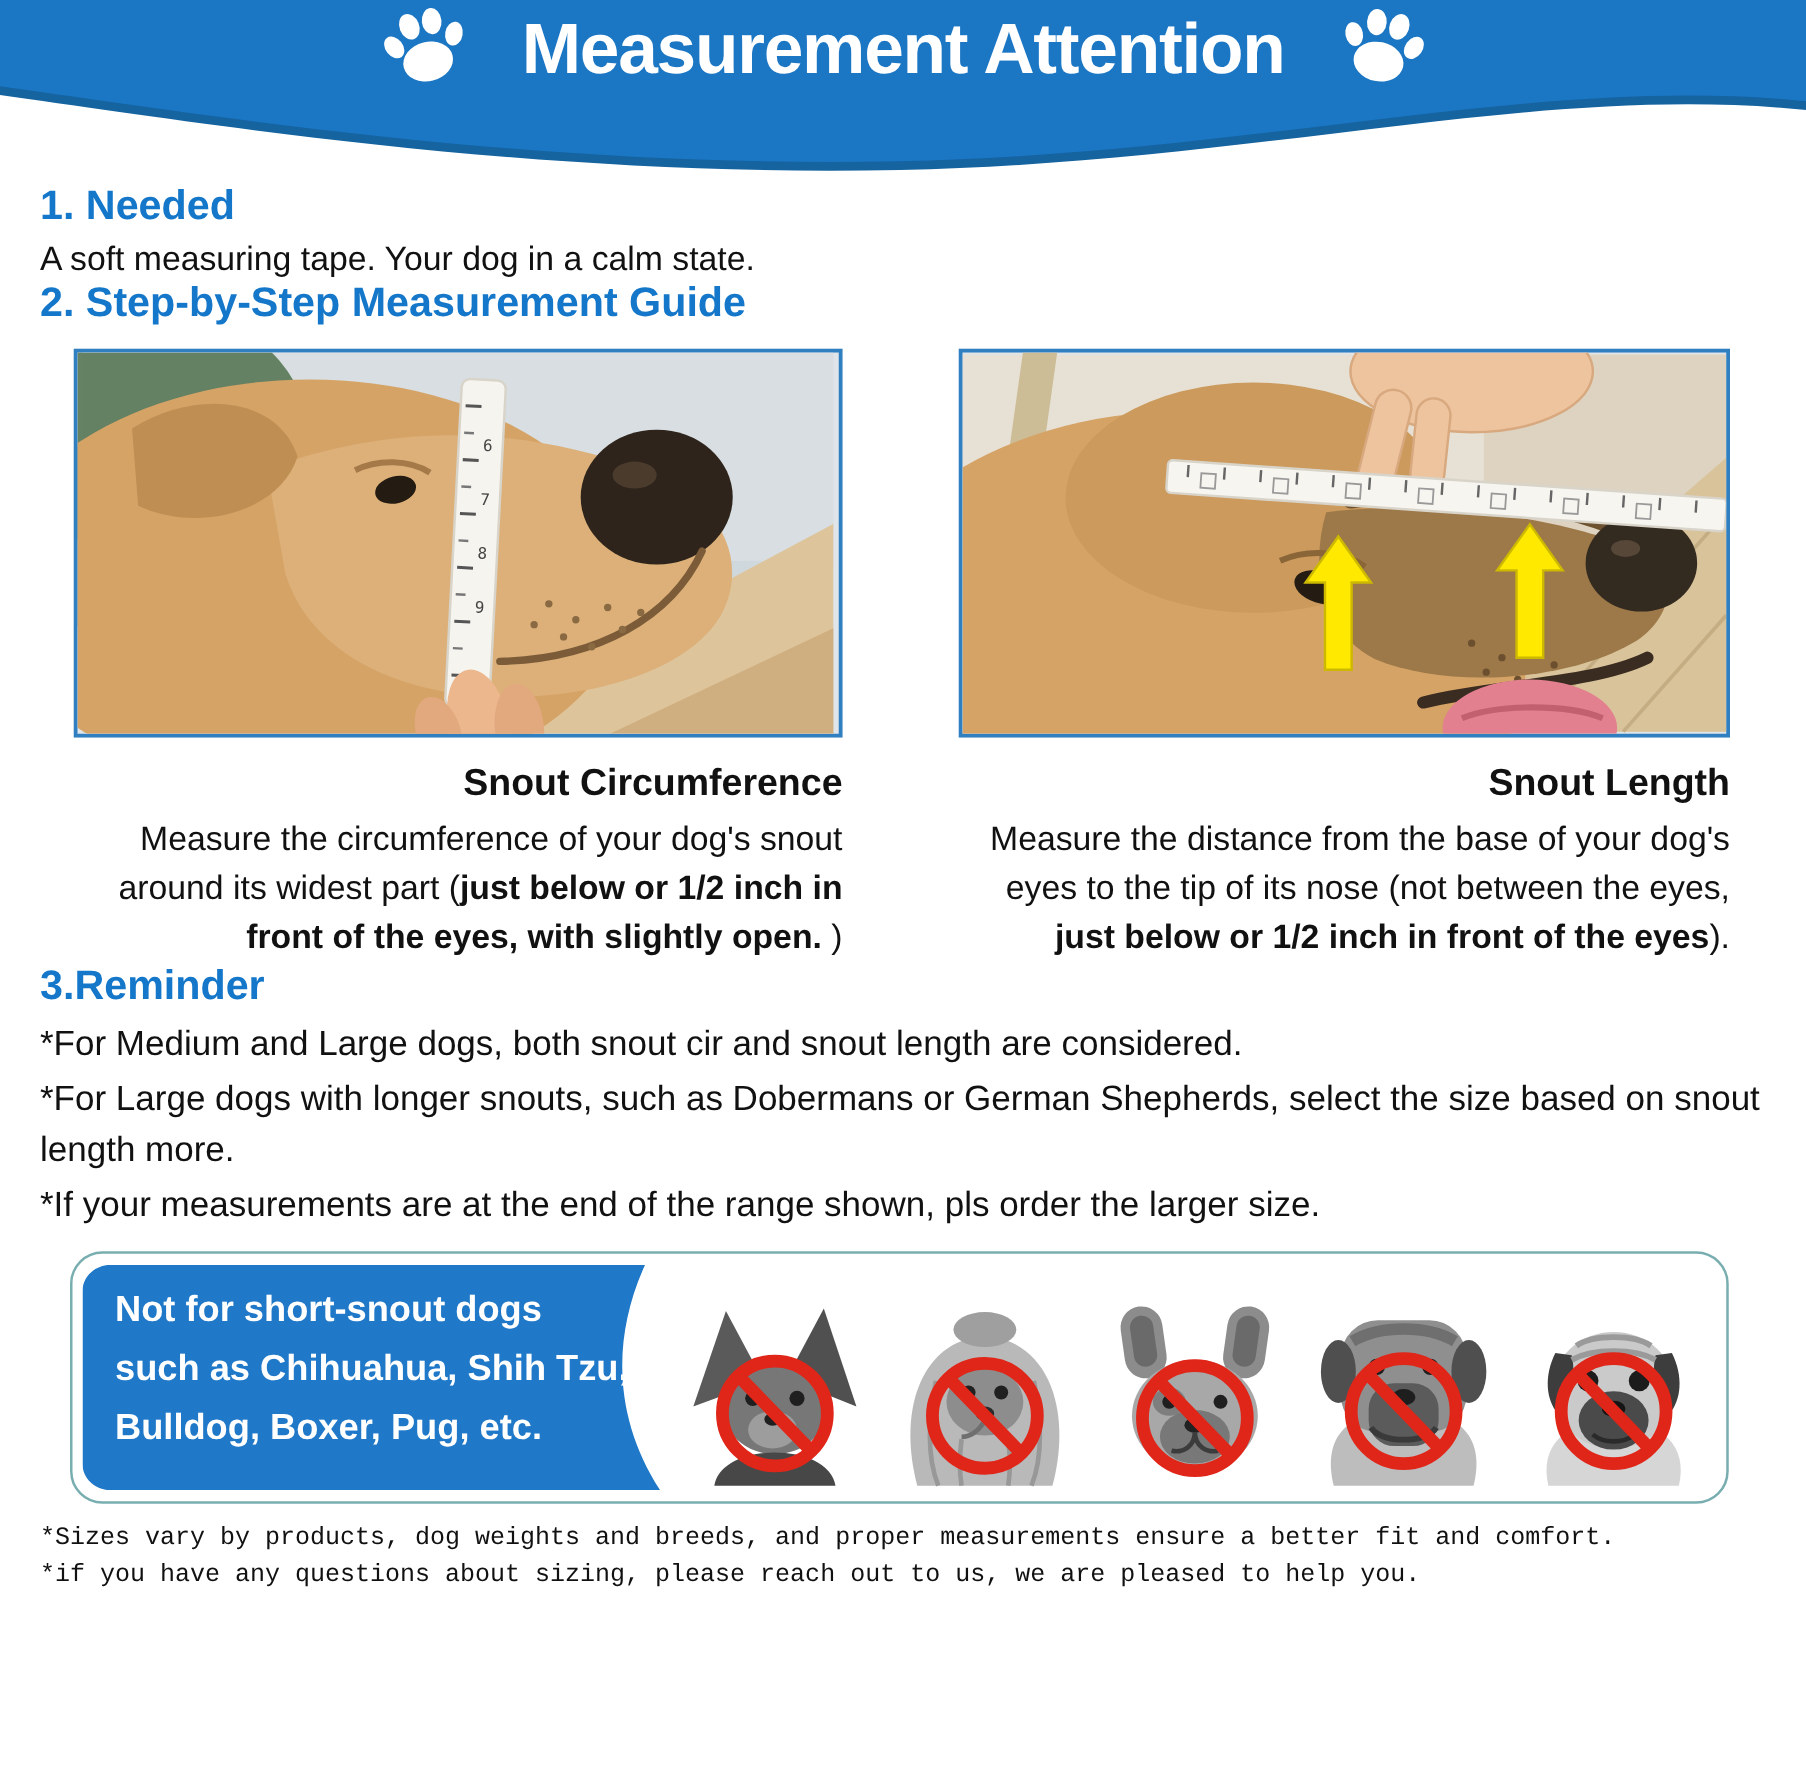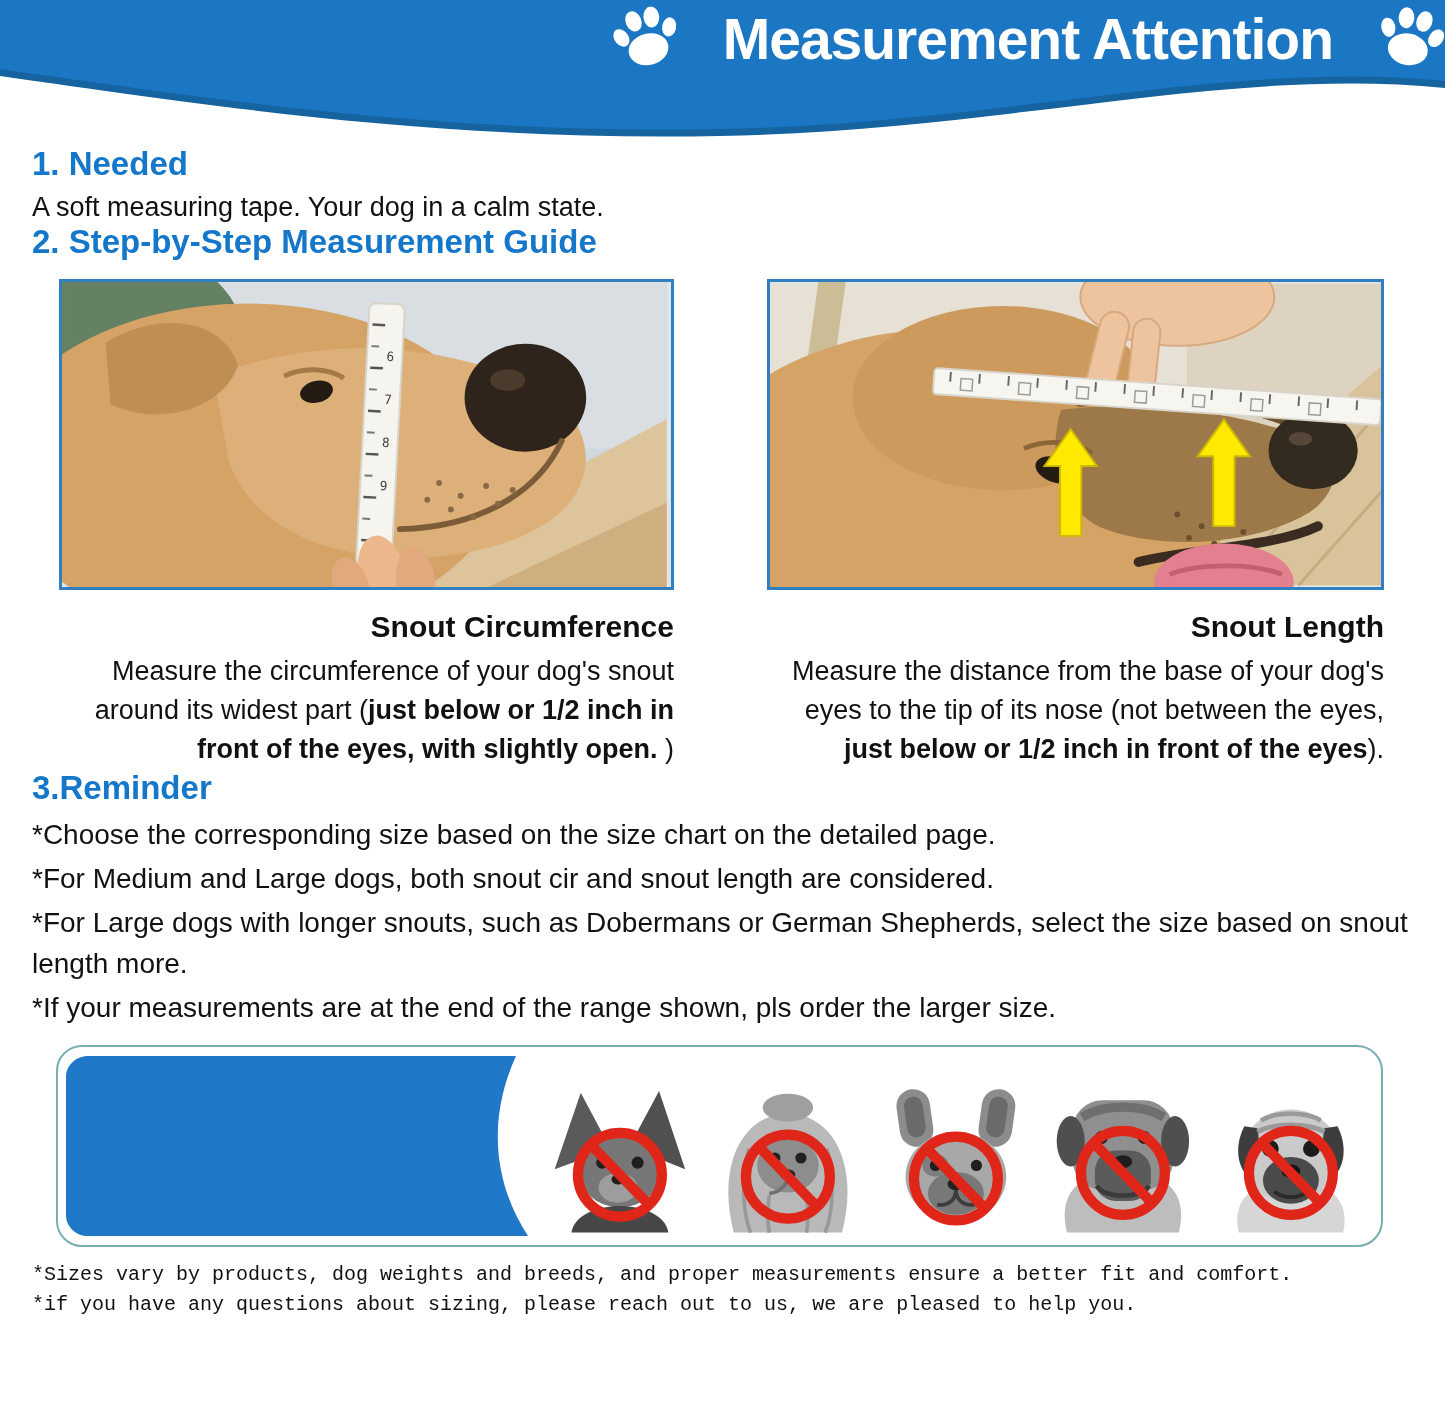--- a/index.html
+++ b/index.html
@@ -6,21 +6,21 @@
   body{
     width:1445px;height:1420px;overflow:hidden;background:#ffffff;
     font-family:"Liberation Sans","DejaVu Sans",sans-serif;color:#111;
     position:relative;
   }
   
   .banner{position:relative;width:1445px;height:145px;}
   .banner svg.wave{position:absolute;inset:0;width:100%;height:100%;}
   .banner-titlerow{
     position:absolute;top:6px;left:0;width:100%;
-    display:flex;justify-content:flex-end;align-items:center;gap:42px;
+    display:flex;justify-content:center;align-items:center;gap:42px;
   }
   .banner-title{
     margin:0;color:#fff;font-size:57px;font-weight:800;letter-spacing:-1px;
     text-align:center;white-space:nowrap;
   }
   .paw{width:70px;height:62px;}
   .paw-left{transform:rotate(-14deg);}
   .paw-right{transform:rotate(12deg);}
   .banner-subtitle{
     position:absolute;top:76px;left:0;width:100%;text-align:center;
@@ -211,30 +211,34 @@
       <p><span>Measure the circumference of your dog's snout around its widest part (</span><strong>just below or 1/2 inch in front of the eyes, with slightly open.</strong><span> )</span></p>
     </div>
     <div class="caption right">
       <h3>Snout Length</h3>
       <p><span>Measure the distance from the base of your dog's eyes to the tip of its nose (not between the eyes, </span><strong>just below or 1/2 inch in front of the eyes</strong><span>).</span></p>
     </div>
   </div>
 
   <h2 class="sec sec3">3.Reminder</h2>
   <div class="reminder">
-    <p>*Choose the corresponding size based on the size chart on the detailed page.</p>
     <p>*For Medium and Large dogs, both snout cir and snout length are considered.</p>
     <p>*For Large dogs with longer snouts, such as Dobermans or German Shepherds, select the size based on snout length more.</p>
     <p>*If your measurements are at the end of the range shown, pls order the larger size.</p>
   </div>
 
   <div class="warnbox">
     <svg class="blueshape" viewBox="0 0 472 190" preserveAspectRatio="none">
       <path d="M22,0 H450 C424,60 424,128 462,190 H22 C10,190 0,180 0,168 V22 C0,10 10,0 22,0 Z" fill="#1f78c8"></path>
     </svg>
+    <div class="warn-text">
+      <p>Not for short-snout dogs</p>
+      <p>such as Chihuahua, Shih Tzu,</p>
+      <p>Bulldog, Boxer, Pug, etc.</p>
+    </div>
 
     <div class="dogs-row">
 
       <div class="nodog">
         <svg viewBox="0 0 180 160">
           <polygon points="20,92 48,10 80,70" fill="#5a5a5a"></polygon>
           <polygon points="160,92 132,8 100,68" fill="#505050"></polygon>
           <ellipse cx="90" cy="92" rx="45" ry="41" fill="#777777"></ellipse>
           <path d="M38,160 C44,122 136,122 142,160 Z" fill="#474747"></path>
           <ellipse cx="88" cy="112" rx="21" ry="16" fill="#9d9d9d"></ellipse>

